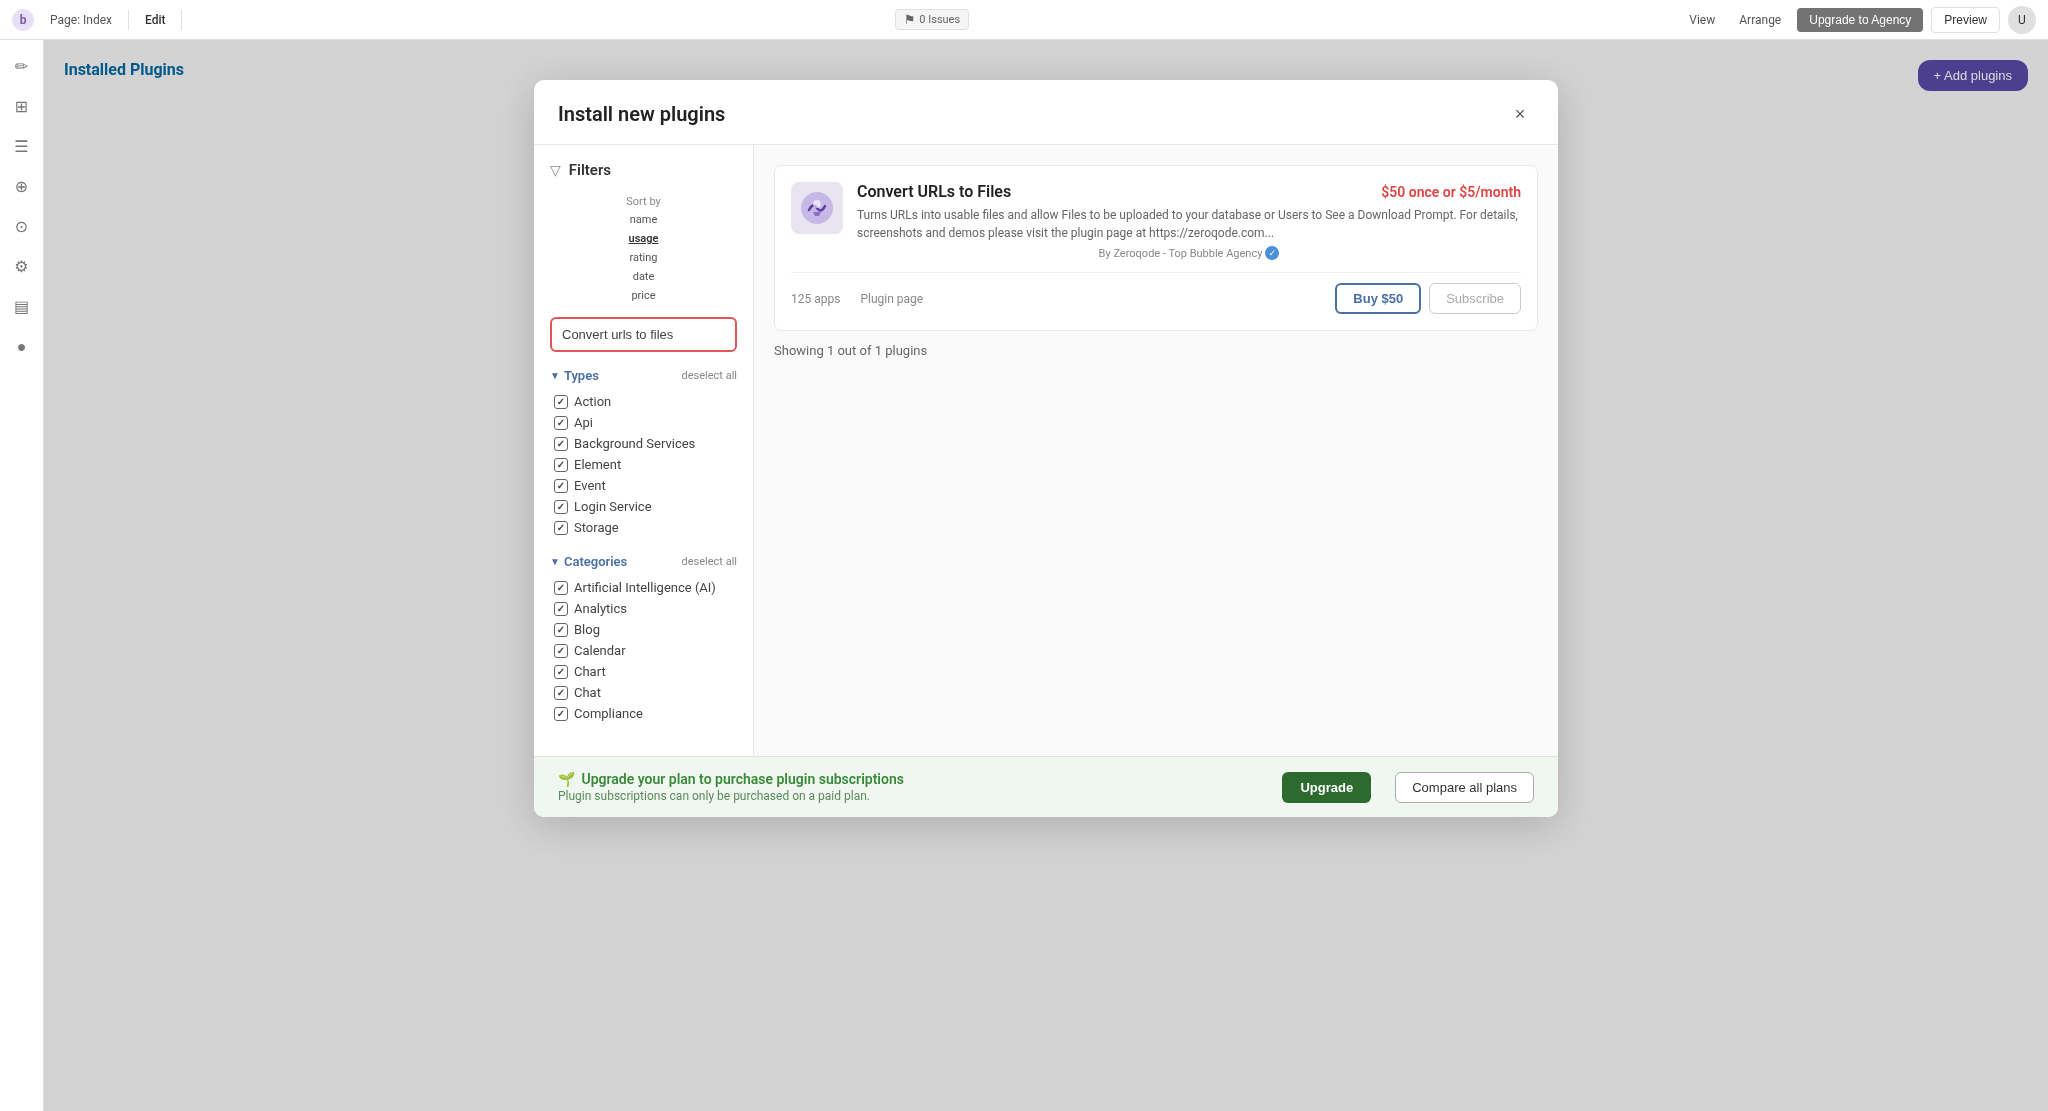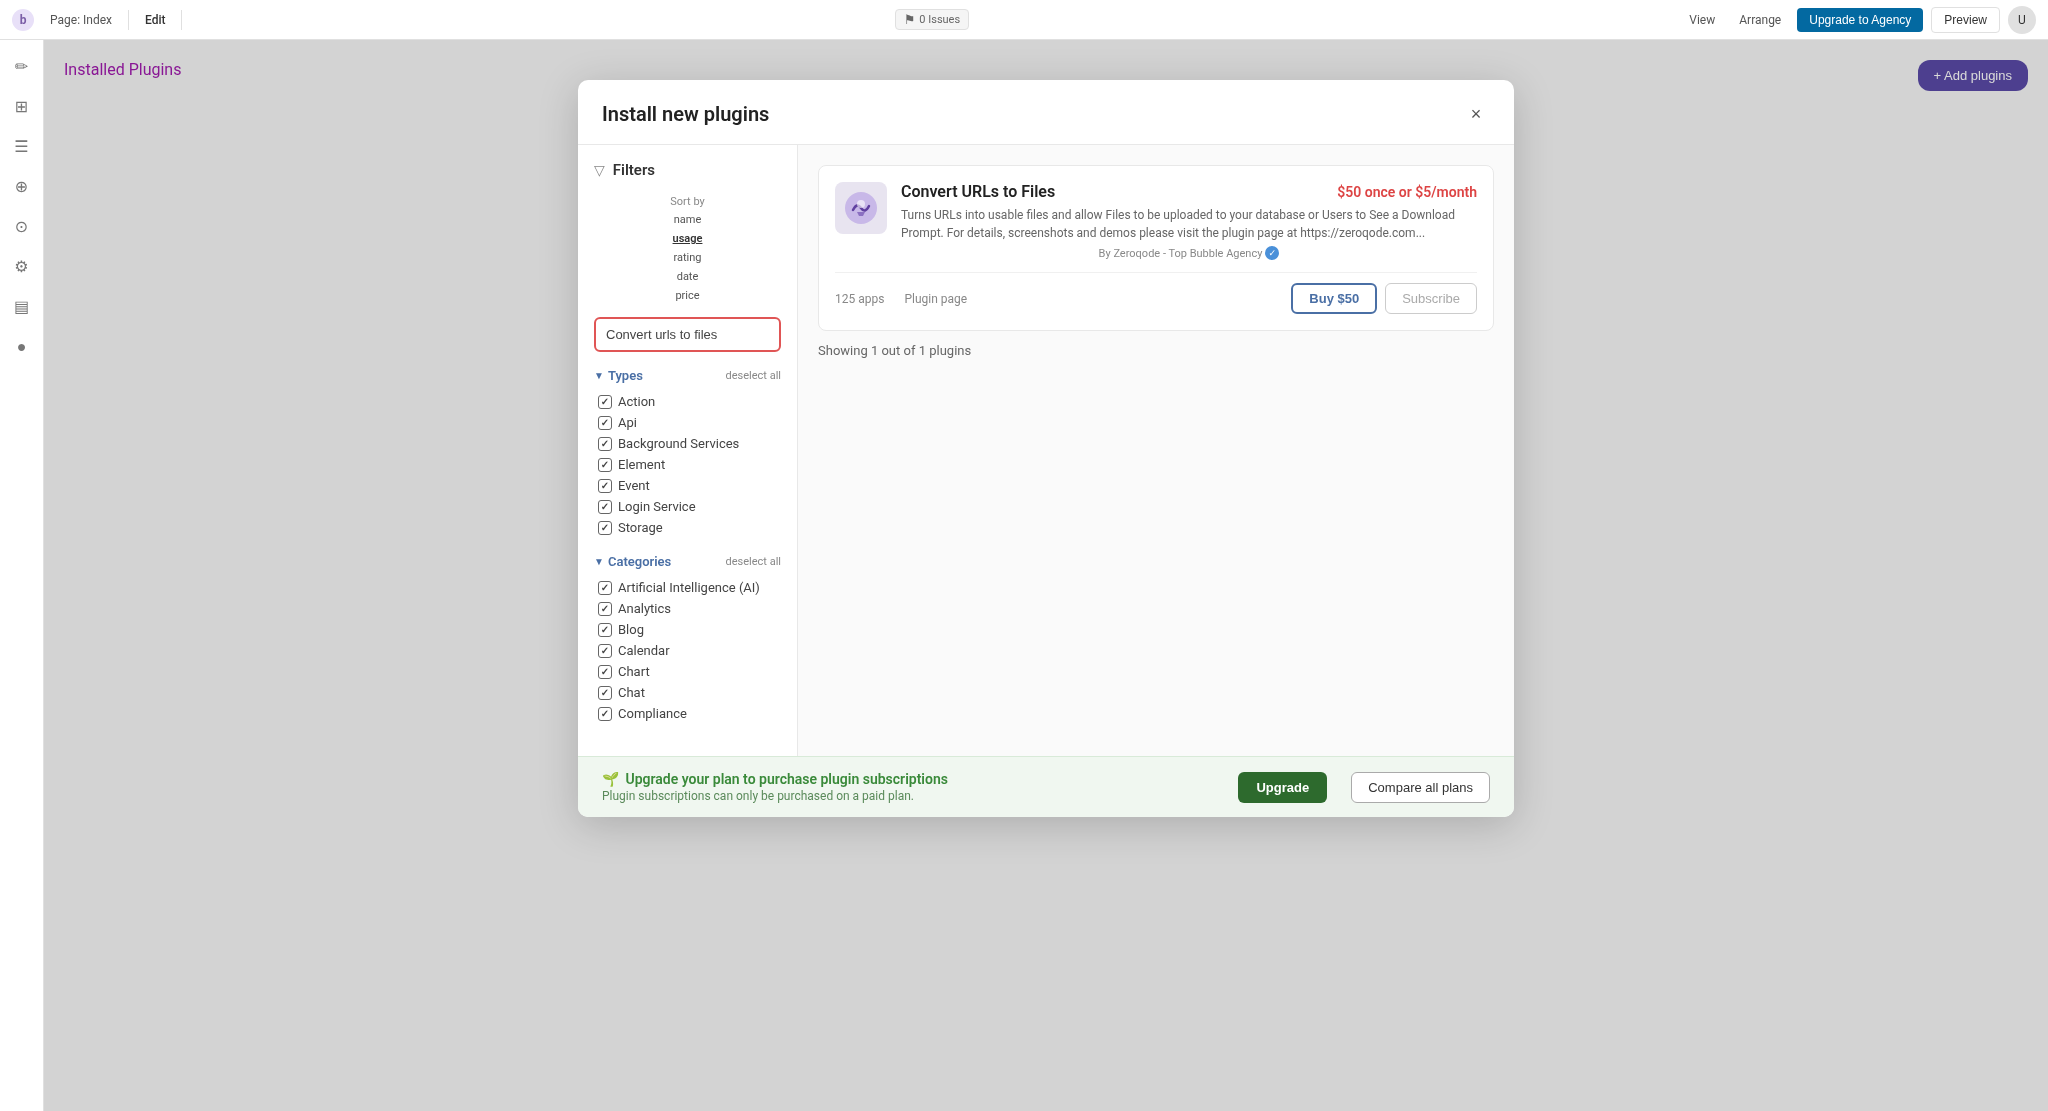--- a/index.html
+++ b/index.html
@@ -66,21 +66,21 @@
       gap: 8px;
     }
     .topbar-btn {
       font-size: 12px;
       color: #555;
       cursor: pointer;
       padding: 4px 8px;
       border-radius: 4px;
     }
     .upgrade-btn {
-      background: #0369a1;
+      background: #737373;
       color: #fff;
       border: none;
       border-radius: 4px;
       padding: 5px 12px;
       font-size: 12px;
       cursor: pointer;
     }
     .preview-btn {
       background: #fff;
       border: 1px solid #e0e0e0;
@@ -125,22 +125,22 @@
     .content-area {
       flex: 1;
       background: #f8f8f8;
       position: relative;
       display: flex;
       flex-direction: column;
       padding: 20px;
     }
     .installed-plugins-title {
       font-size: 16px;
-      font-weight: 400;
-      color: #a21caf;
+      font-weight: 700;
+      color: #0369a1;
     }
     .add-plugin-btn {
       position: absolute;
       top: 20px;
       right: 20px;
       background: #5b4ba8;
       color: #fff;
       border: none;
       border-radius: 12px;
       padding: 8px 16px;
@@ -160,21 +160,21 @@
       align-items: flex-start;
       justify-content: center;
       padding-top: 40px;
       z-index: 100;
     }
 
     
     .modal {
       background: #fff;
       border-radius: 10px;
-      width: 936px;
+      width: 1024px;
       max-height: 750px;
       overflow: hidden;
       box-shadow: 0 8px 40px rgba(0,0,0,0.18);
       display: flex;
       flex-direction: column;
     }
     .modal-header {
       display: flex;
       align-items: center;
       justify-content: space-between;

